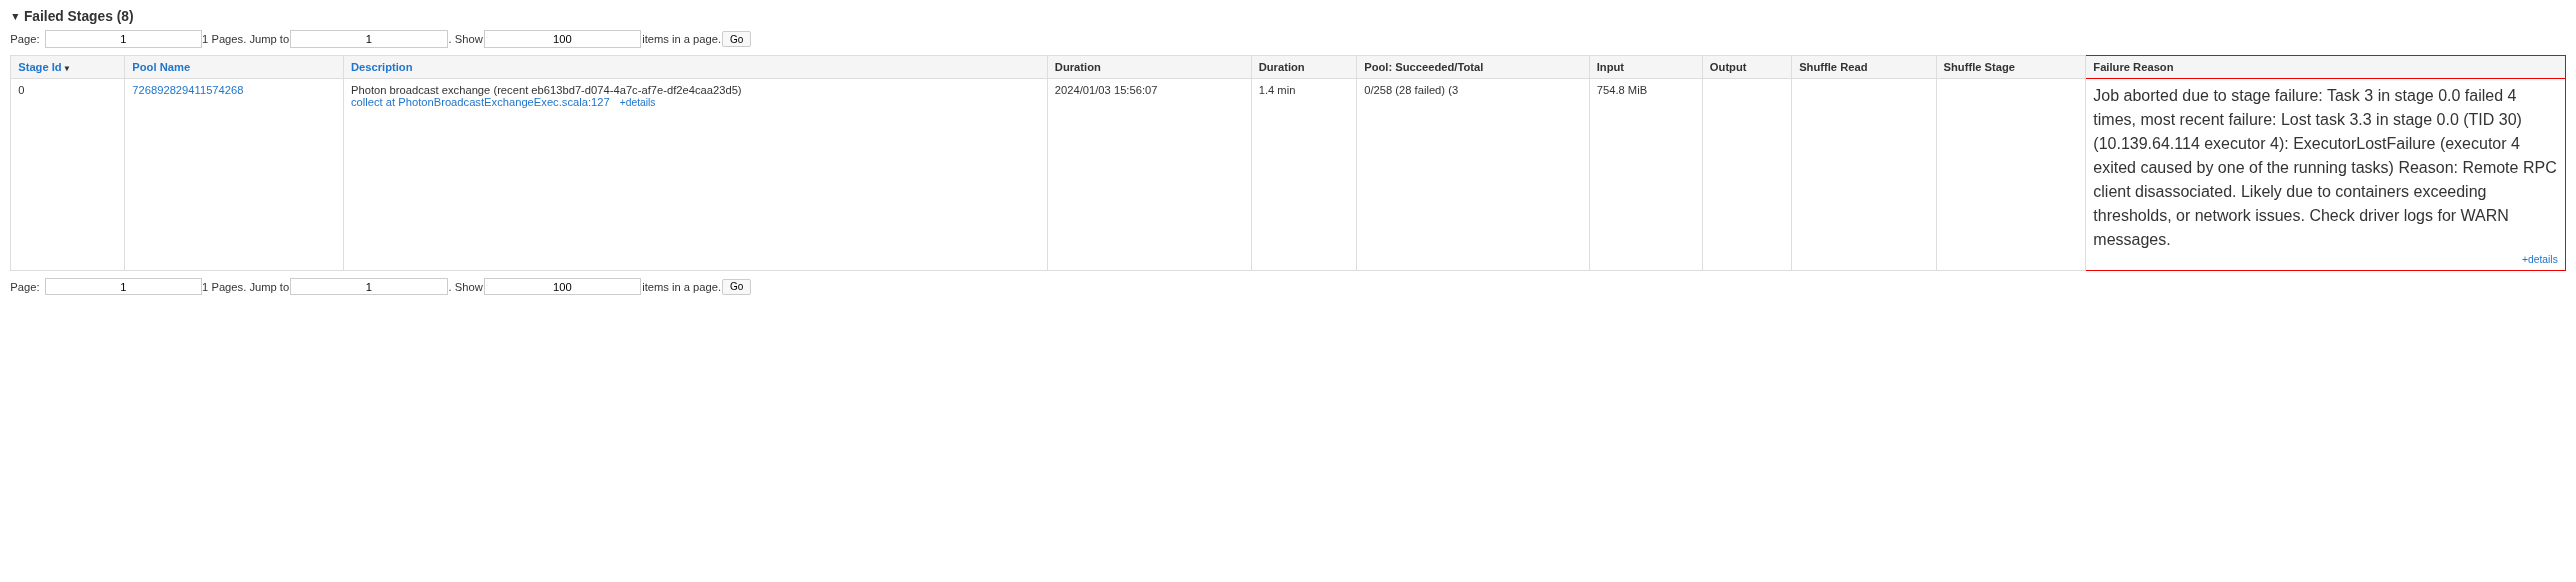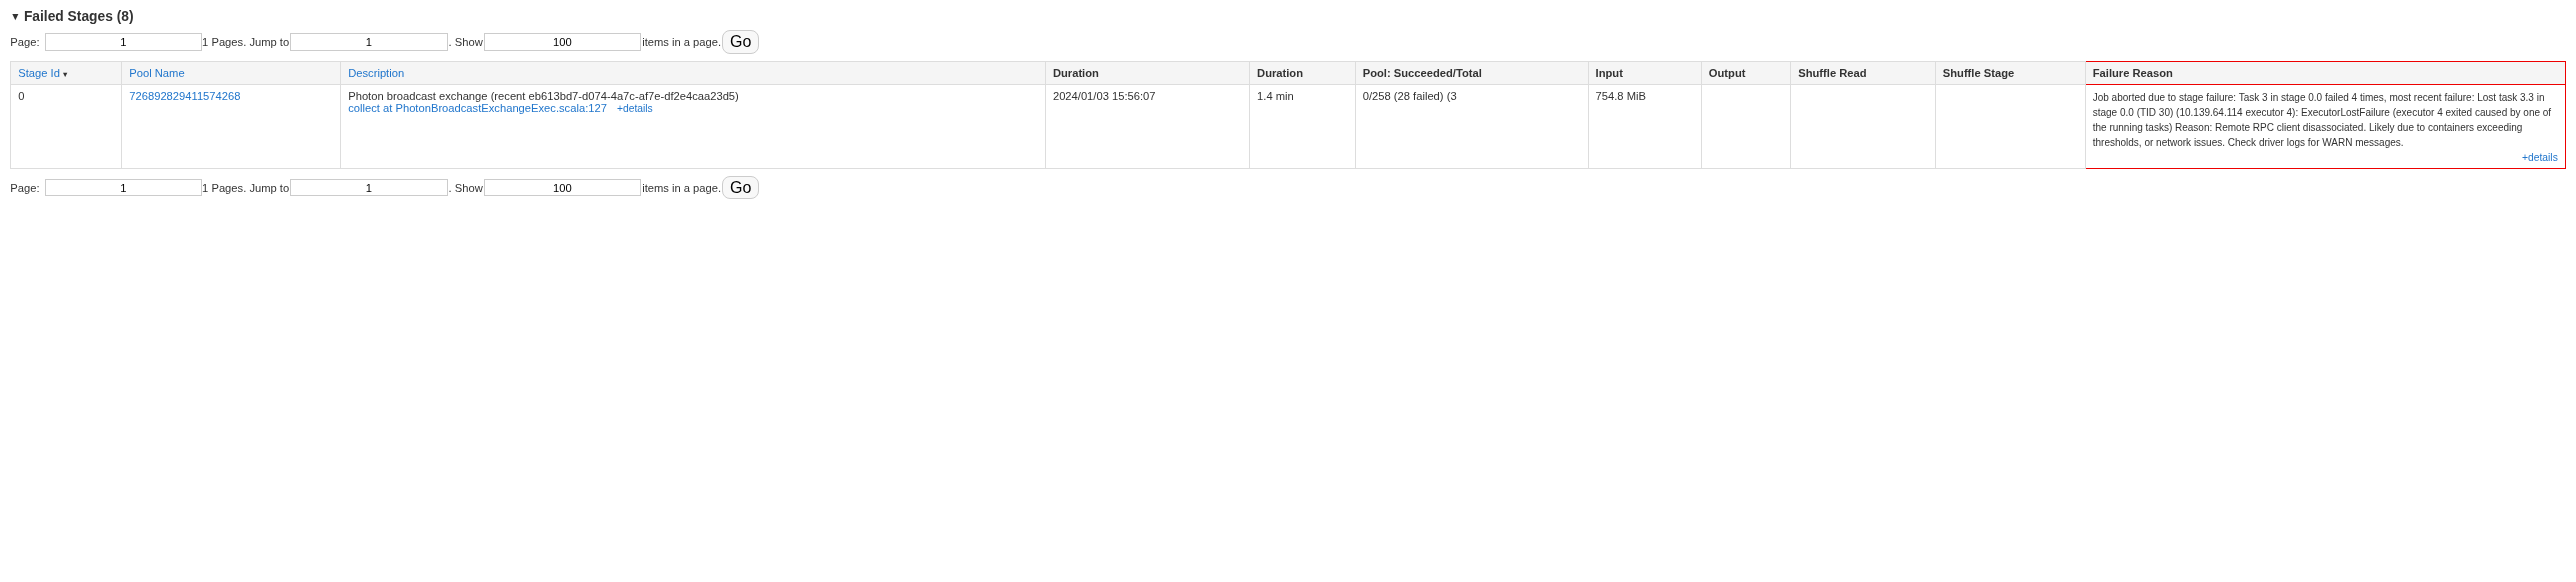--- a/index.html
+++ b/index.html
@@ -47,36 +47,36 @@
       font-size: 11.2px;
       min-width: 26px;
       text-align: center;
       background: #fff;
     }
     .go-btn {
       border: 0.9px solid #ccc;
       background: #f8f8f8;
       padding: 1.7px 6.9px;
       cursor: pointer;
-      font-size: 16px;
-      border-radius: 8px;
+      font-size: 10px;
+      border-radius: 2px;
     }
     table {
       width: 100%;
       border-collapse: collapse;
       font-size: 11.2px;
     }
     thead tr {
       background: #f5f5f5;
     }
     th {
       border: 0.9px solid #ddd;
       padding: 5.2px 6.9px;
       text-align: left;
-      font-weight: normal;
+      font-weight: bold;
       color: #2176cc;
       vertical-align: top;
       white-space: nowrap;
     }
     th.normal {
       color: #333;
       font-weight: bold;
     }
     td {
       border: 0.9px solid #ddd;
@@ -86,21 +86,21 @@
     .failure-cell {
       border: 1.7px solid #e00;
       padding: 5.2px 6.9px;
       vertical-align: top;
       background: #fff;
       min-width: 224px;
       max-width: 276px;
       position: relative;
     }
     .failure-cell .failure-text {
-      font-size: 10px;
+      font-size: 16px;
       color: #333;
       line-height: 1.5;
     }
     .failure-cell .details-link {
       color: #2176cc;
       text-decoration: none;
       font-size: 10.3px;
       float: right;
       margin-top: 1.7px;
     }

